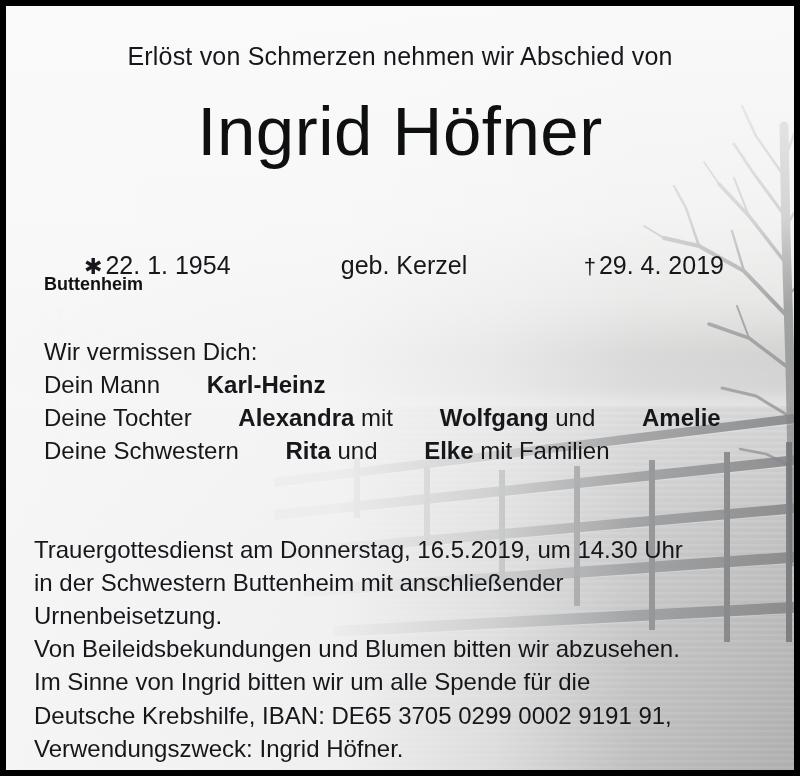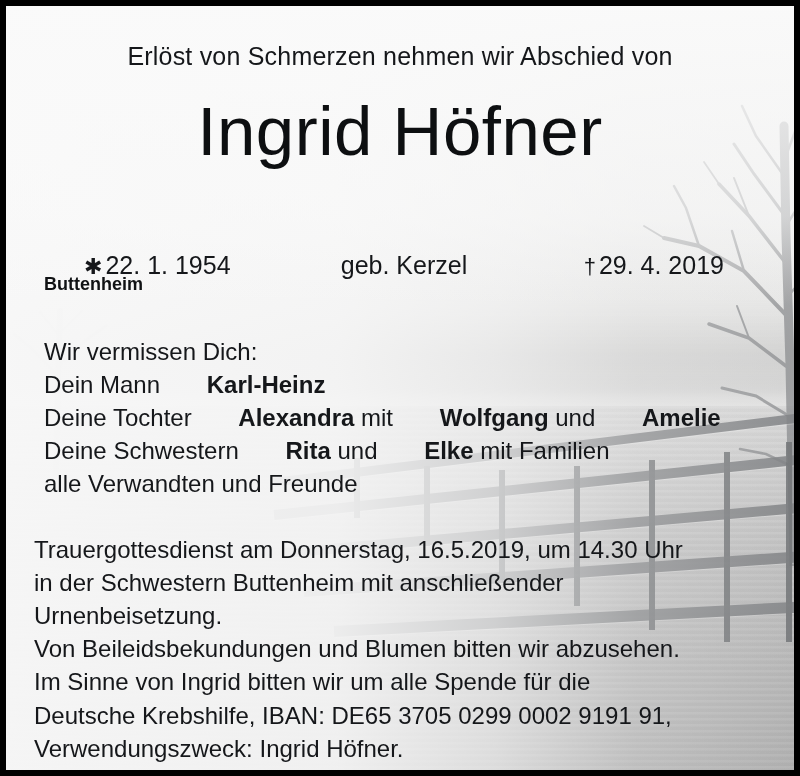--- a/index.html
+++ b/index.html
@@ -284,21 +284,20 @@
         <div class="line">Wir vermissen Dich:</div>
         <div class="line">
           <span>Dein Mann </span><b>Karl-Heinz</b>
         </div>
         <div class="line">
           <span>Deine Tochter </span><b>Alexandra</b><span> mit </span><b>Wolfgang</b><span> und </span><b>Amelie</b>
         </div>
         <div class="line">
           <span>Deine Schwestern </span><b>Rita</b><span> und </span><b>Elke</b><span> mit Familien</span>
         </div>
-        <div class="line">alle Verwandten und Freunde</div>
       </div>
 
       <div class="block-service">
         <div class="line">Trauergottesdienst am Donnerstag, 16.5.2019, um 14.30 Uhr</div>
         <div class="line">in der Schwestern Buttenheim mit anschließender</div>
         <div class="line">Urnenbeisetzung.</div>
         <div class="line">Von Beileidsbekundungen und Blumen bitten wir abzusehen.</div>
         <div class="line">Im Sinne von Ingrid bitten wir um alle Spende für die</div>
         <div class="line">Deutsche Krebshilfe, IBAN: DE65 3705 0299 0002 9191 91,</div>
         <div class="line">Verwendungszweck: Ingrid Höfner.</div>

